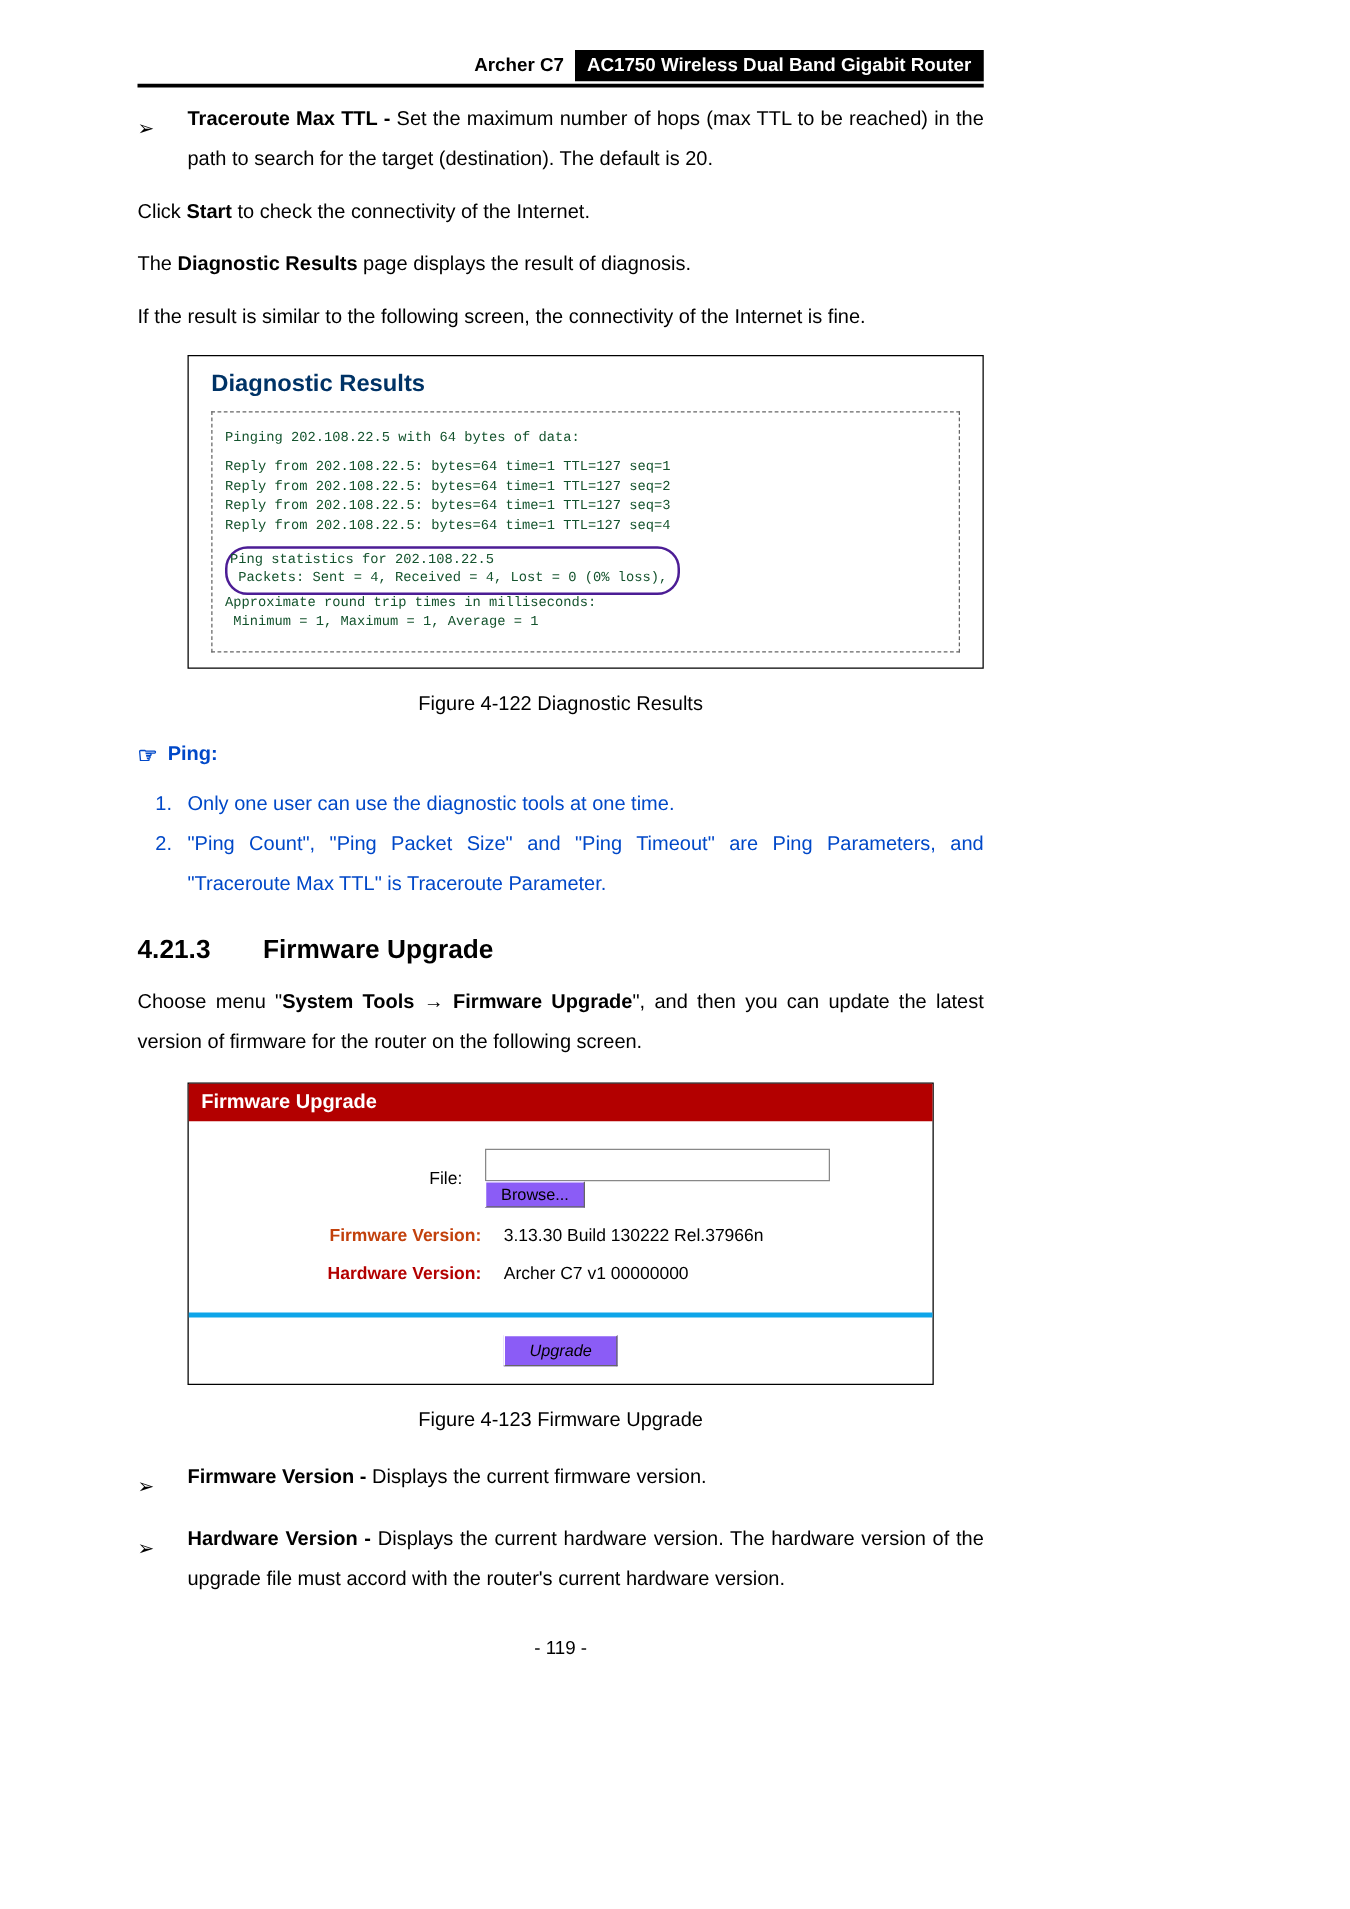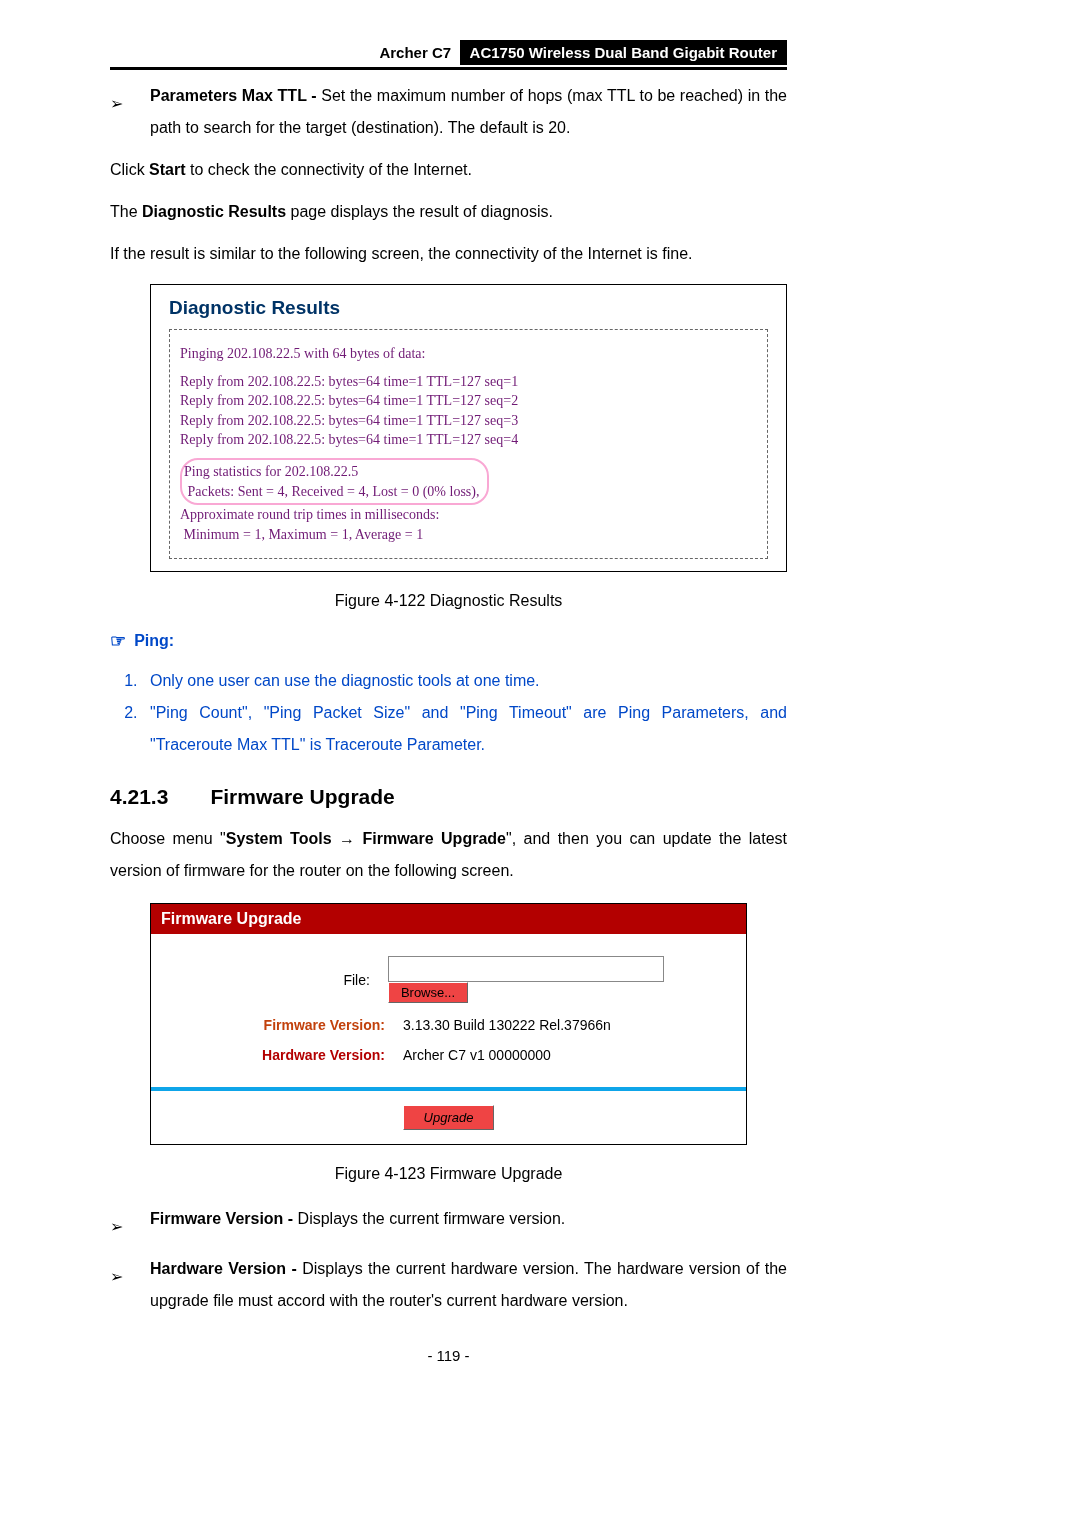--- a/index.html
+++ b/index.html
@@ -70,31 +70,31 @@
   .diag-title {
     font-family: Tahoma, Arial, sans-serif;
     font-weight: bold;
     font-size: 19px;
     color: #003366;
     margin-bottom: 10px;
   }
   .diag-dashed {
     border: 1px dashed #666;
     padding: 6px 10px;
-    font-family: Liberation Serif, serif;
-    font-size: 14px;
-    color: #701a75;
+    font-family: Liberation Mono, monospace;
+    font-size: 11px;
+    color: #14532d;
     line-height: 1.4;
   }
   .diag-dashed .block {
     margin: 8px 0;
   }
   .diag-circled {
     display: inline-block;
-    border: 2px solid #f9a8d4;
+    border: 2px solid #4c1d95;
     border-radius: 18px;
     padding: 2px 8px 2px 2px;
   }
   .caption {
     text-align: center;
     font-size: 16px;
     margin: 10px 0 20px 0;
   }
   .note-head {
     color: #0048c8;
@@ -157,21 +157,21 @@
     width: 270px;
     height: 22px;
     border: 1px solid #888;
     vertical-align: middle;
   }
   .btn3d {
     display: inline-block;
     border: 1px solid #666;
     border-top-color: #fff;
     border-left-color: #fff;
-    background: #ef4444;
+    background: #8b5cf6;
     padding: 2px 12px;
     font-family: Tahoma, Arial, sans-serif;
     font-size: 13px;
     cursor: pointer;
   }
   .fw-footer {
     border-top: 4px solid #0ea5e9;
     padding: 14px 24px;
     text-align: center;
     font-style: italic;
@@ -191,21 +191,21 @@
     <span class="model">Archer C7</span>
     <span class="title">AC1750 Wireless Dual Band Gigabit Router</span>
   </div>
   <div class="header-line"></div>
 
   <div class="body-text">
 
     <div class="bullet-row">
       <div class="bullet-sym">➢</div>
       <div class="bullet-content">
-        <b>Parameters Max TTL - </b><span>Set the maximum number of hops (max TTL to be reached) in the path to search for the target (destination). The default is 20.</span>
+        <b>Traceroute Max TTL - </b><span>Set the maximum number of hops (max TTL to be reached) in the path to search for the target (destination). The default is 20.</span>
       </div>
     </div>
 
     <p>
       <span>Click </span><b>Start</b><span> to check the connectivity of the Internet.</span>
     </p>
 
     <p>
       <span>The </span><b>Diagnostic Results</b><span> page displays the result of diagnosis.</span>
     </p>

